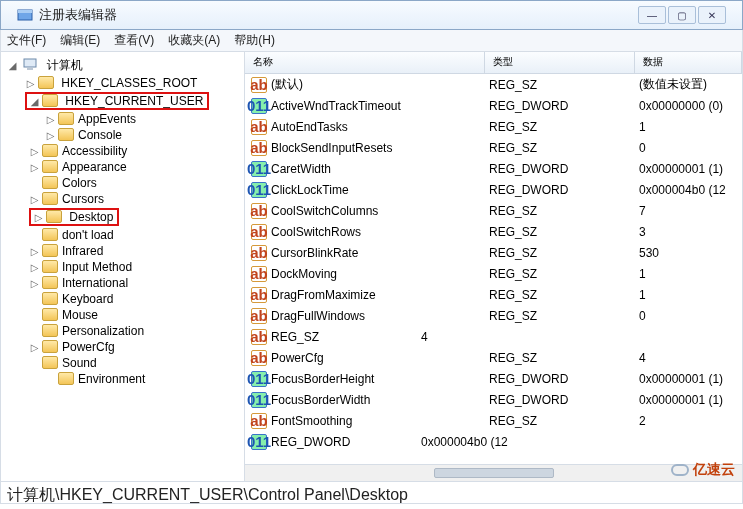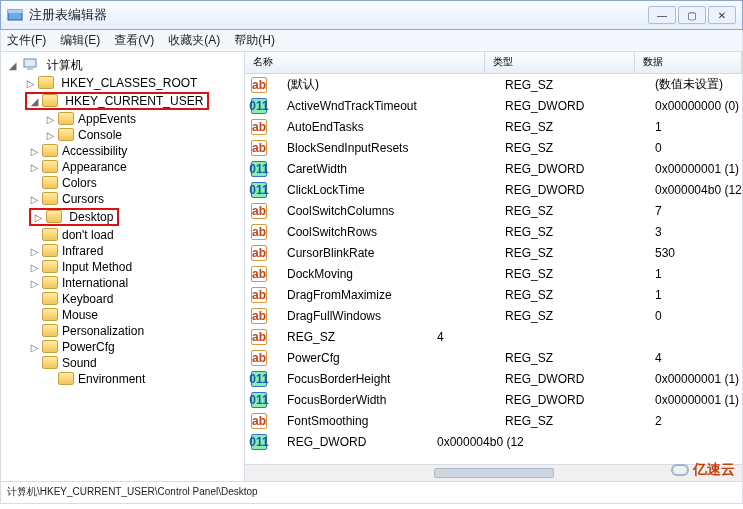--- a/index.html
+++ b/index.html
@@ -1,52 +1,52 @@
 <!DOCTYPE html>
 <html><head>
 <meta charset="utf-8">
 <style>
   * { box-sizing: border-box; margin: 0; padding: 0; font-family: "Microsoft YaHei", "Segoe UI", Tahoma, sans-serif; }
   body { width: 743px; height: 509px; background: #fff; overflow: hidden; position: relative; }
 
   
-  .titlebar { height: 30px; background: linear-gradient(#f7fbff,#e6f0fb); border: 1px solid #8ba7c7; display:flex; align-items:center; padding:0 6px; font-size:13px; color:#222; }
+  .titlebar { height: 30px; background: linear-gradient(#f7fbff,#e6f0fb); border: 1px solid #8ba7c7; display:flex; align-items:center; padding:0 16px; font-size:13px; color:#222; }
   .titlebar .ico { width:16px; height:16px; margin-right:6px; }
   .titlebar .spacer{flex:1}
   .winbtns{display:flex;gap:2px}
   .winbtn{width:28px;height:18px;border:1px solid #a9bfd9;border-radius:2px;background:#eaf2fb;display:flex;align-items:center;justify-content:center;font-size:10px;color:#335;cursor:default}
 
   
   .menubar{height:22px;background:#f4f7fb;border:1px solid #d6dde6;border-top:none;display:flex;align-items:center;padding:0 6px;font-size:12px;color:#222}
   .menubar span{margin-right:14px;cursor:default}
 
   
   .client{position:relative;display:flex;height:430px;border:1px solid #d6dde6;border-top:none}
   .tree{width:244px;overflow:auto;border-right:1px solid #d6dde6;font-size:12px;padding-top:4px}
   .list{flex:1;overflow:auto;font-size:12px;position:relative}
   .cols{display:flex;background:linear-gradient(#fbfdff,#e9f0f8);border-bottom:1px solid #cfd8e3;font-size:10px;height:22px;position:sticky;top:0}
   .cols div{padding:3px 8px;border-right:1px solid #cfd8e3}
   .col-name{width:240px}.col-type{width:150px}.col-data{flex:1}
   .rows{padding-bottom:4px}
   .row{display:flex;align-items:center;height:21px;padding-left:6px}
-  .row .ic{width:16px;height:16px;margin-right:20px;display:flex;align-items:center;justify-content:center;border:1px solid;border-radius:2px;font-size:12px;font-weight:bold}
+  .row .ic{width:16px;height:16px;margin-right:4px;display:flex;align-items:center;justify-content:center;border:1px solid;border-radius:2px;font-size:15px;font-weight:bold}
   .ic.str{border-color:#d69a3a;color:#c1441d;background:#fff}
   .ic.bin{border-color:#3a74c9;color:#1d55b3;background:#86efac}
   .row .n{width:218px}.row .t{width:150px}.row .d{flex:1}
 
   
   .node{white-space:nowrap;padding:1px 0 1px 4px}
   .node .tw{display:inline-block;width:11px;height:11px;text-align:center;line-height:10px;color:#6a6a6a;font-size:10px;margin-right:2px;cursor:default}
   .node .fld{display:inline-block;width:16px;height:13px;background:linear-gradient(#ffe9a8,#f3c557);border:1px solid #c9a23c;border-radius:2px;margin-right:4px;position:relative;vertical-align:-2px}
   .node .lbl{cursor:default}
   .l0{padding-left:6px}.l1{padding-left:24px}.l2{padding-left:44px}.l3{padding-left:28px}
   .hilite{border:2px solid #d11; padding:0 4px 0 2px; display:inline-block}
 
   
-  .status{height:22px;border:1px solid #d6dde6;border-top:none;font-size:10px;padding:3px 6px;color:#222}
+  .status{height:22px;border:1px solid #d6dde6;border-top:none;font-size:16px;padding:3px 6px;color:#222}
 
   
   .hscroll{position:absolute;bottom:0;left:0;right:0;height:17px;background:#f0f0f0;border-top:1px solid #d6dde6;display:flex;align-items:center;justify-content:center}
   .hscroll .thumb{width:120px;height:10px;background:#cdd6e0;border:1px solid #aeb9c6;border-radius:2px}
 
   .watermark{position:absolute;right:8px;bottom:30px;font-size:14px;color:#c2410c;font-weight:bold}
   .wm-ic{display:inline-block;width:18px;height:12px;border:2px solid #9fb3c9;border-radius:6px;margin-right:4px;vertical-align:-2px}
 </style>
 </head>
 <body>

